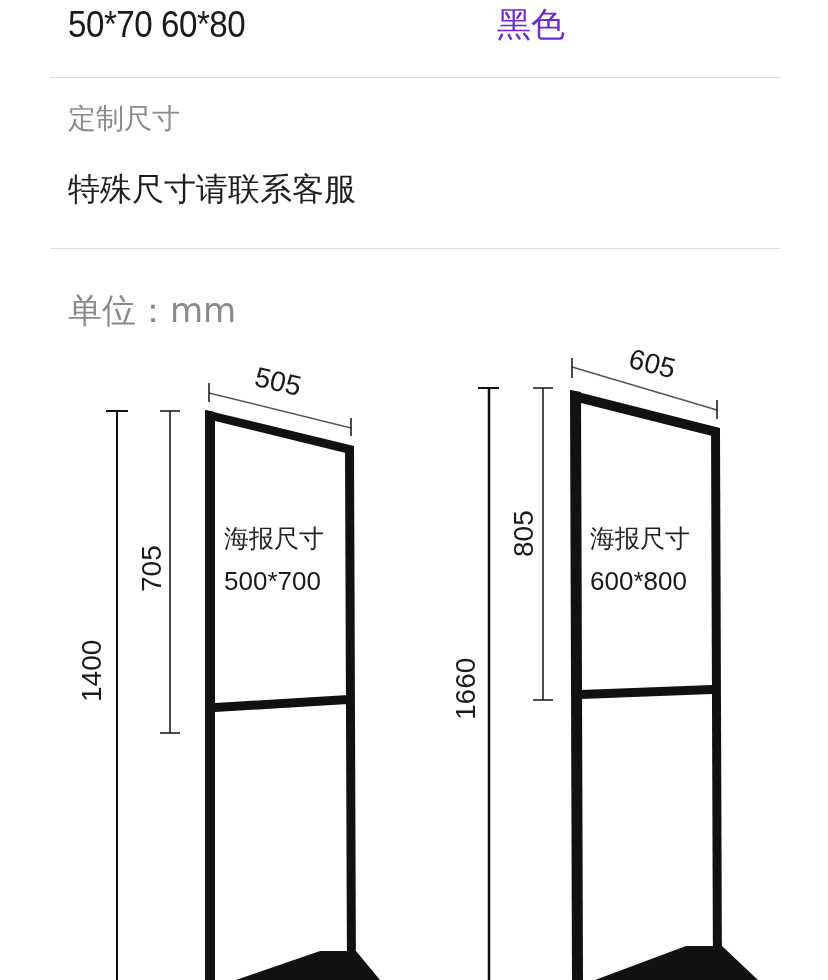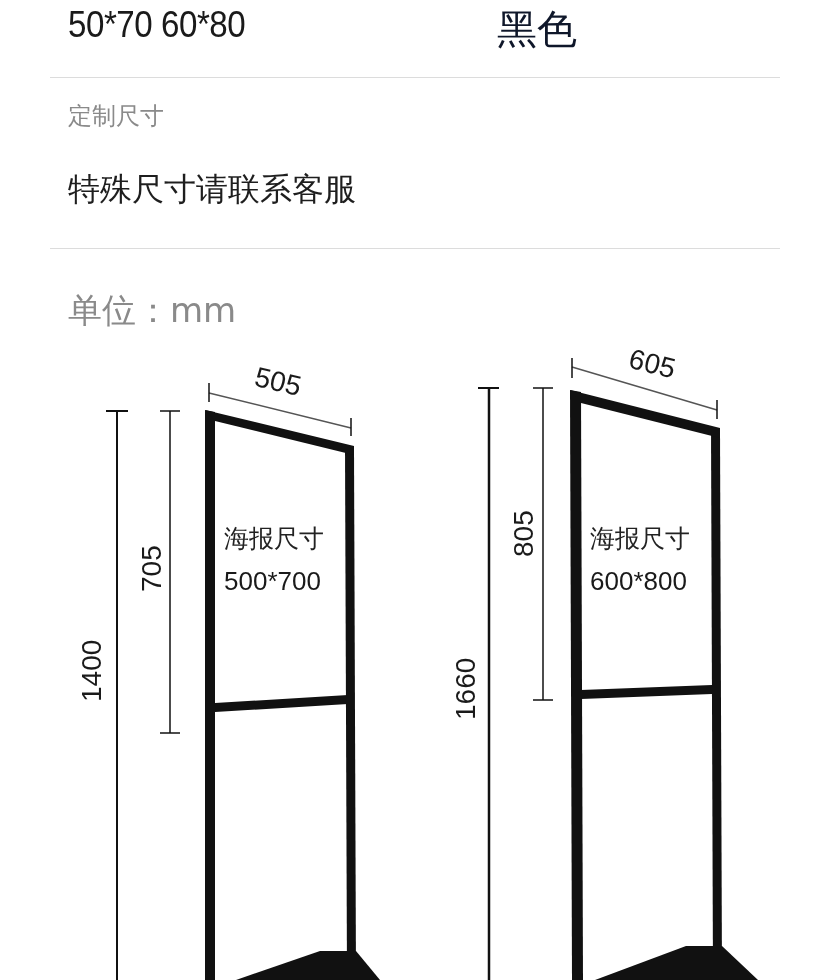--- a/index.html
+++ b/index.html
@@ -1,23 +1,23 @@
 <!DOCTYPE html>
 <html><head>
 <meta charset="utf-8">
 <style>
   html, body { margin: 0; padding: 0; background: #ffffff; }
   body { width: 828px; height: 980px; position: relative; overflow: hidden;
          font-family: "DejaVu Sans", "Liberation Sans", sans-serif; }
   .abs { position: absolute; }
   .size-value { left: 68px; top: 4px; font-size: 36px; color: #1a1a1a;
                 font-family: "Liberation Sans", sans-serif; letter-spacing: -0.5px; transform: scaleX(0.92); transform-origin: left; }
-  .color-value { left: 497px; top: 2px; font-size: 40px; color: #0f172a; }
+  .color-value { left: 497px; top: 2px; font-size: 34px; color: #6d28d9; }
   .divider { left: 50px; width: 730px; height: 1px; background: #dcdcdc; }
-  .label-gray { font-size: 24px; color: #8a8a8a; }
+  .label-gray { font-size: 28px; color: #8a8a8a; }
   .text-dark { font-size: 32px; color: #1e1e1e; }
   svg { position: absolute; left: 0; top: 0; }
   .dim-text { font-family: "Liberation Sans", sans-serif; fill: #1a1a1a; }
   .poster-text { font-family: "DejaVu Sans", sans-serif; fill: #222; }
 </style>
 </head>
 <body>
 
 <div class="abs size-value">50*70 60*80</div>
 <div class="abs color-value">黑色</div>

